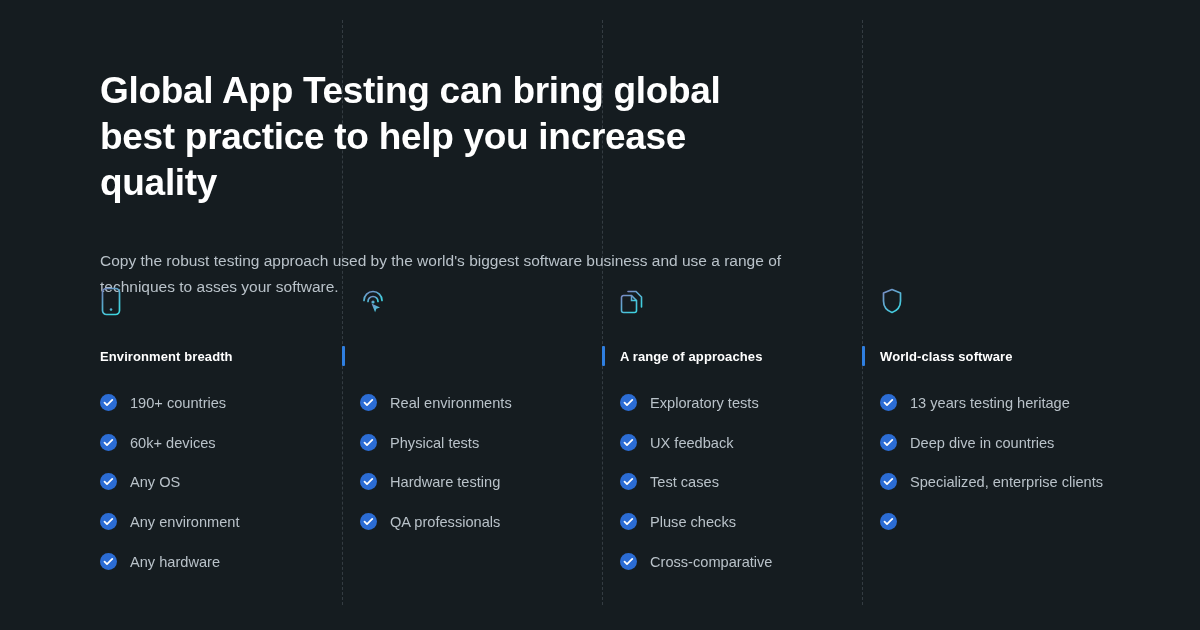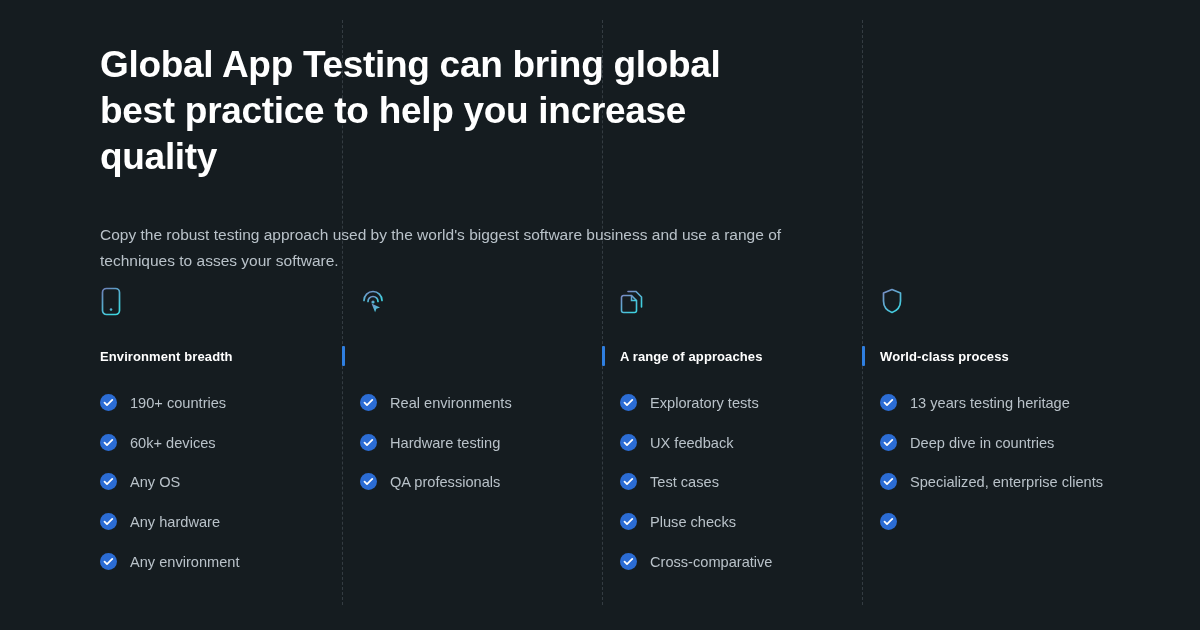--- a/index.html
+++ b/index.html
@@ -28,21 +28,21 @@
     pointer-events: none;
   }
   .divider.d1 { left: 342px; }
   .divider.d2 { left: 602px; }
   .divider.d3 { left: 862px; }
 
   
   .page {
     position: absolute;
     inset: 0;
-    padding: 36px 100px 0 100px;
+    padding: 62px 100px 0 100px;
   }
 
   .headline {
     font-size: 37px;
     font-weight: bold;
     line-height: 1.24;
     letter-spacing: -0.3px;
     color: #ffffff;
     max-width: 700px;
     margin-top: 6px;
@@ -180,28 +180,28 @@
             <circle cx="9" cy="9" r="9" fill="#2b6cd4"></circle>
             <path d="M4.8 9.2l2.6 2.6 5.6-5.6" stroke="#ffffff" stroke-width="1.9" fill="none" stroke-linecap="round" stroke-linejoin="round"></path>
           </svg>
         <span class="feature-text">Any OS</span>
       </li>
       <li class="feature-item">
         <svg class="check" viewBox="0 0 18 18">
             <circle cx="9" cy="9" r="9" fill="#2b6cd4"></circle>
             <path d="M4.8 9.2l2.6 2.6 5.6-5.6" stroke="#ffffff" stroke-width="1.9" fill="none" stroke-linecap="round" stroke-linejoin="round"></path>
           </svg>
+        <span class="feature-text">Any environment</span>
+      </li>
+      <li class="feature-item">
+        <svg class="check" viewBox="0 0 18 18">
+            <circle cx="9" cy="9" r="9" fill="#2b6cd4"></circle>
+            <path d="M4.8 9.2l2.6 2.6 5.6-5.6" stroke="#ffffff" stroke-width="1.9" fill="none" stroke-linecap="round" stroke-linejoin="round"></path>
+          </svg>
         <span class="feature-text">Any hardware</span>
-      </li>
-      <li class="feature-item">
-        <svg class="check" viewBox="0 0 18 18">
-            <circle cx="9" cy="9" r="9" fill="#2b6cd4"></circle>
-            <path d="M4.8 9.2l2.6 2.6 5.6-5.6" stroke="#ffffff" stroke-width="1.9" fill="none" stroke-linecap="round" stroke-linejoin="round"></path>
-          </svg>
-        <span class="feature-text">Any environment</span>
       </li>
     </ul>
   </div>
 
   <div class="col">
     <div class="col-icon">
       <svg width="28" height="30" viewBox="0 0 28 30" fill="none">
         <defs>
           <linearGradient id="g2" x1="0" y1="0" x2="0.7" y2="1">
             <stop offset="0%" stop-color="#7b8ac4"></stop>
@@ -223,20 +223,27 @@
             <circle cx="9" cy="9" r="9" fill="#2b6cd4"></circle>
             <path d="M4.8 9.2l2.6 2.6 5.6-5.6" stroke="#ffffff" stroke-width="1.9" fill="none" stroke-linecap="round" stroke-linejoin="round"></path>
           </svg>
         <span class="feature-text">Real environments</span>
       </li>
       <li class="feature-item">
         <svg class="check" viewBox="0 0 18 18">
             <circle cx="9" cy="9" r="9" fill="#2b6cd4"></circle>
             <path d="M4.8 9.2l2.6 2.6 5.6-5.6" stroke="#ffffff" stroke-width="1.9" fill="none" stroke-linecap="round" stroke-linejoin="round"></path>
           </svg>
+        <span class="feature-text">Physical tests</span>
+      </li>
+      <li class="feature-item">
+        <svg class="check" viewBox="0 0 18 18">
+            <circle cx="9" cy="9" r="9" fill="#2b6cd4"></circle>
+            <path d="M4.8 9.2l2.6 2.6 5.6-5.6" stroke="#ffffff" stroke-width="1.9" fill="none" stroke-linecap="round" stroke-linejoin="round"></path>
+          </svg>
         <span class="feature-text">Hardware testing</span>
       </li>
       <li class="feature-item">
         <svg class="check" viewBox="0 0 18 18">
             <circle cx="9" cy="9" r="9" fill="#2b6cd4"></circle>
             <path d="M4.8 9.2l2.6 2.6 5.6-5.6" stroke="#ffffff" stroke-width="1.9" fill="none" stroke-linecap="round" stroke-linejoin="round"></path>
           </svg>
         <span class="feature-text">QA professionals</span>
       </li>
     </ul>
@@ -306,21 +313,21 @@
           <linearGradient id="g4" x1="0" y1="0" x2="0.7" y2="1">
             <stop offset="0%" stop-color="#7b8ac4"></stop>
             <stop offset="100%" stop-color="#3fd0e0"></stop>
           </linearGradient>
         </defs>
         <path d="M12 2.5l8.5 3.5v8c0 6-4 9.8-8.5 11.5C7.5 23.8 3.5 20 3.5 14V6z" stroke="url(#g4)" stroke-width="1.7" stroke-linejoin="round"></path>
       </svg>
     </div>
     <div class="col-head">
       <span class="accent-bar"></span>
-      <span class="col-title">World-class process</span>
+      <span class="col-title">World-class software</span>
     </div>
     <ul class="feature-list">
       <li class="feature-item">
         <svg class="check" viewBox="0 0 18 18">
             <circle cx="9" cy="9" r="9" fill="#2b6cd4"></circle>
             <path d="M4.8 9.2l2.6 2.6 5.6-5.6" stroke="#ffffff" stroke-width="1.9" fill="none" stroke-linecap="round" stroke-linejoin="round"></path>
           </svg>
         <span class="feature-text">13 years testing heritage</span>
       </li>
       <li class="feature-item">

